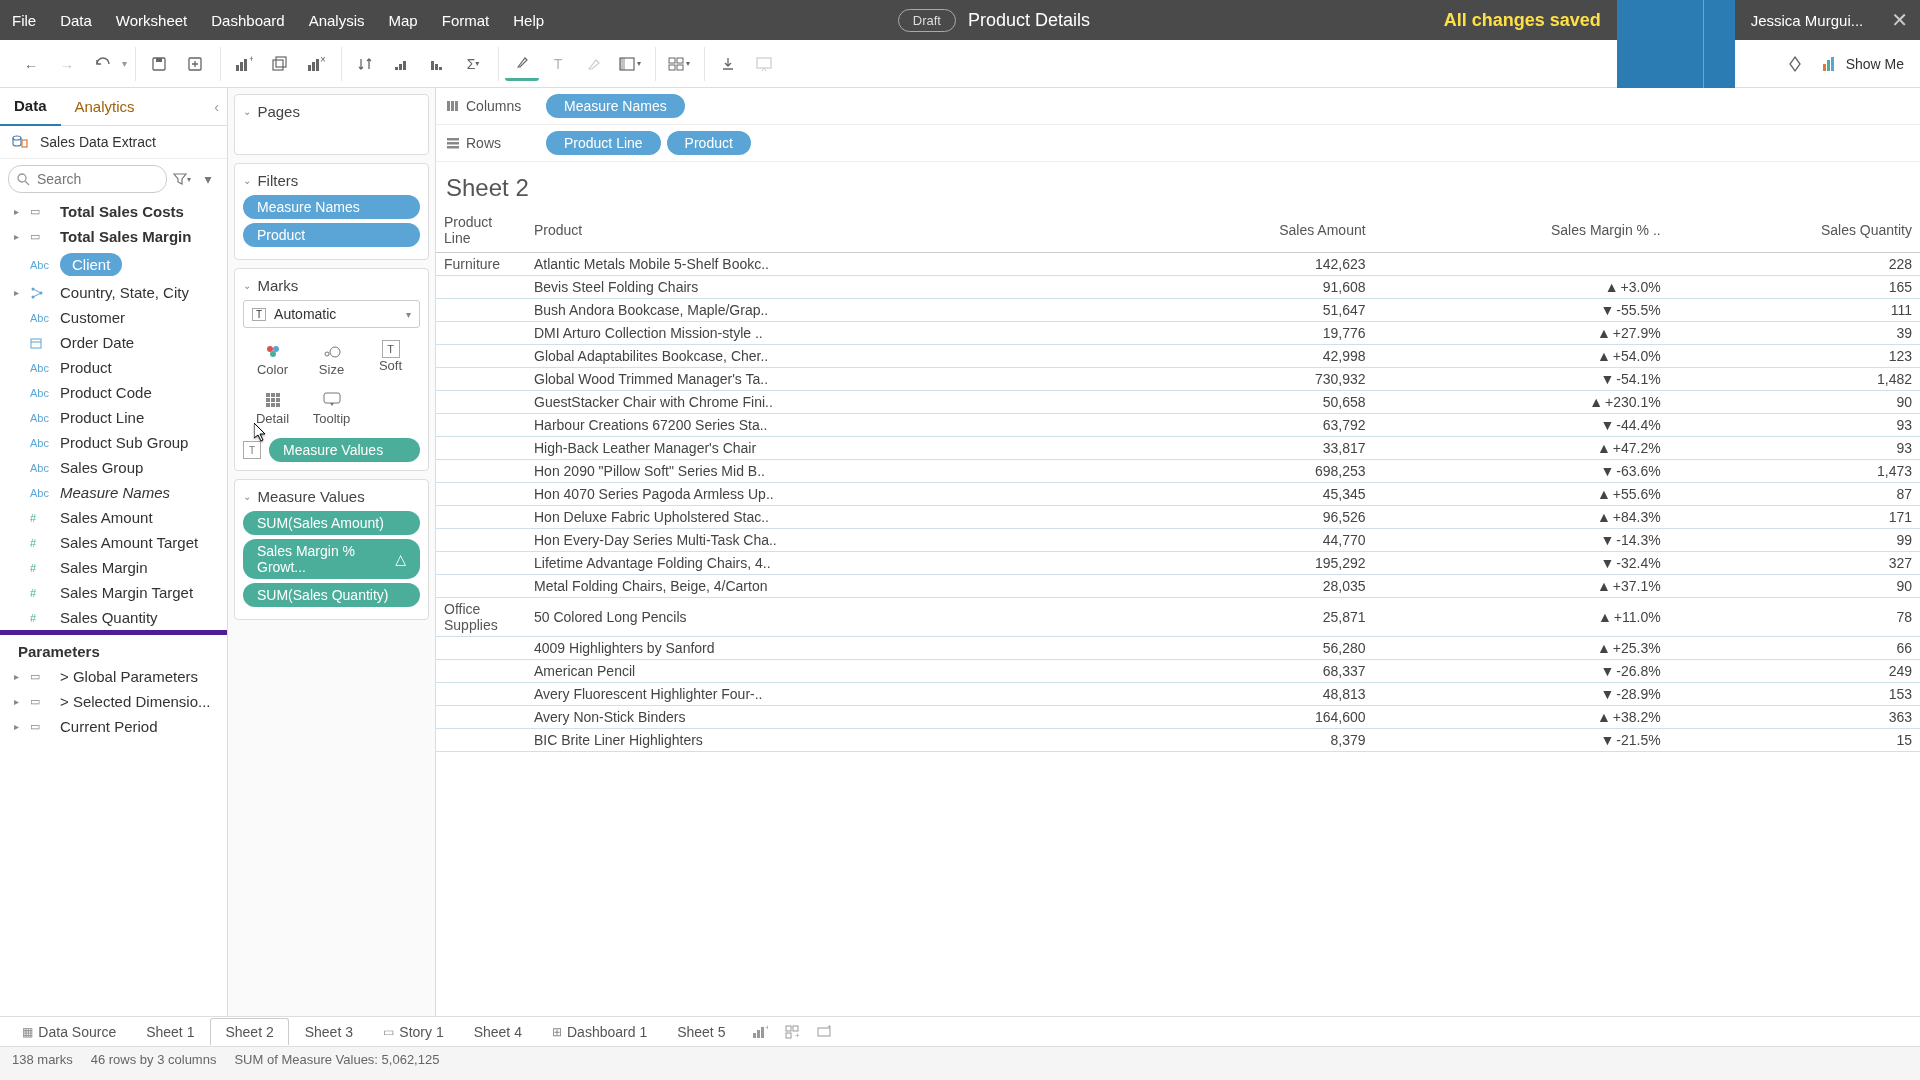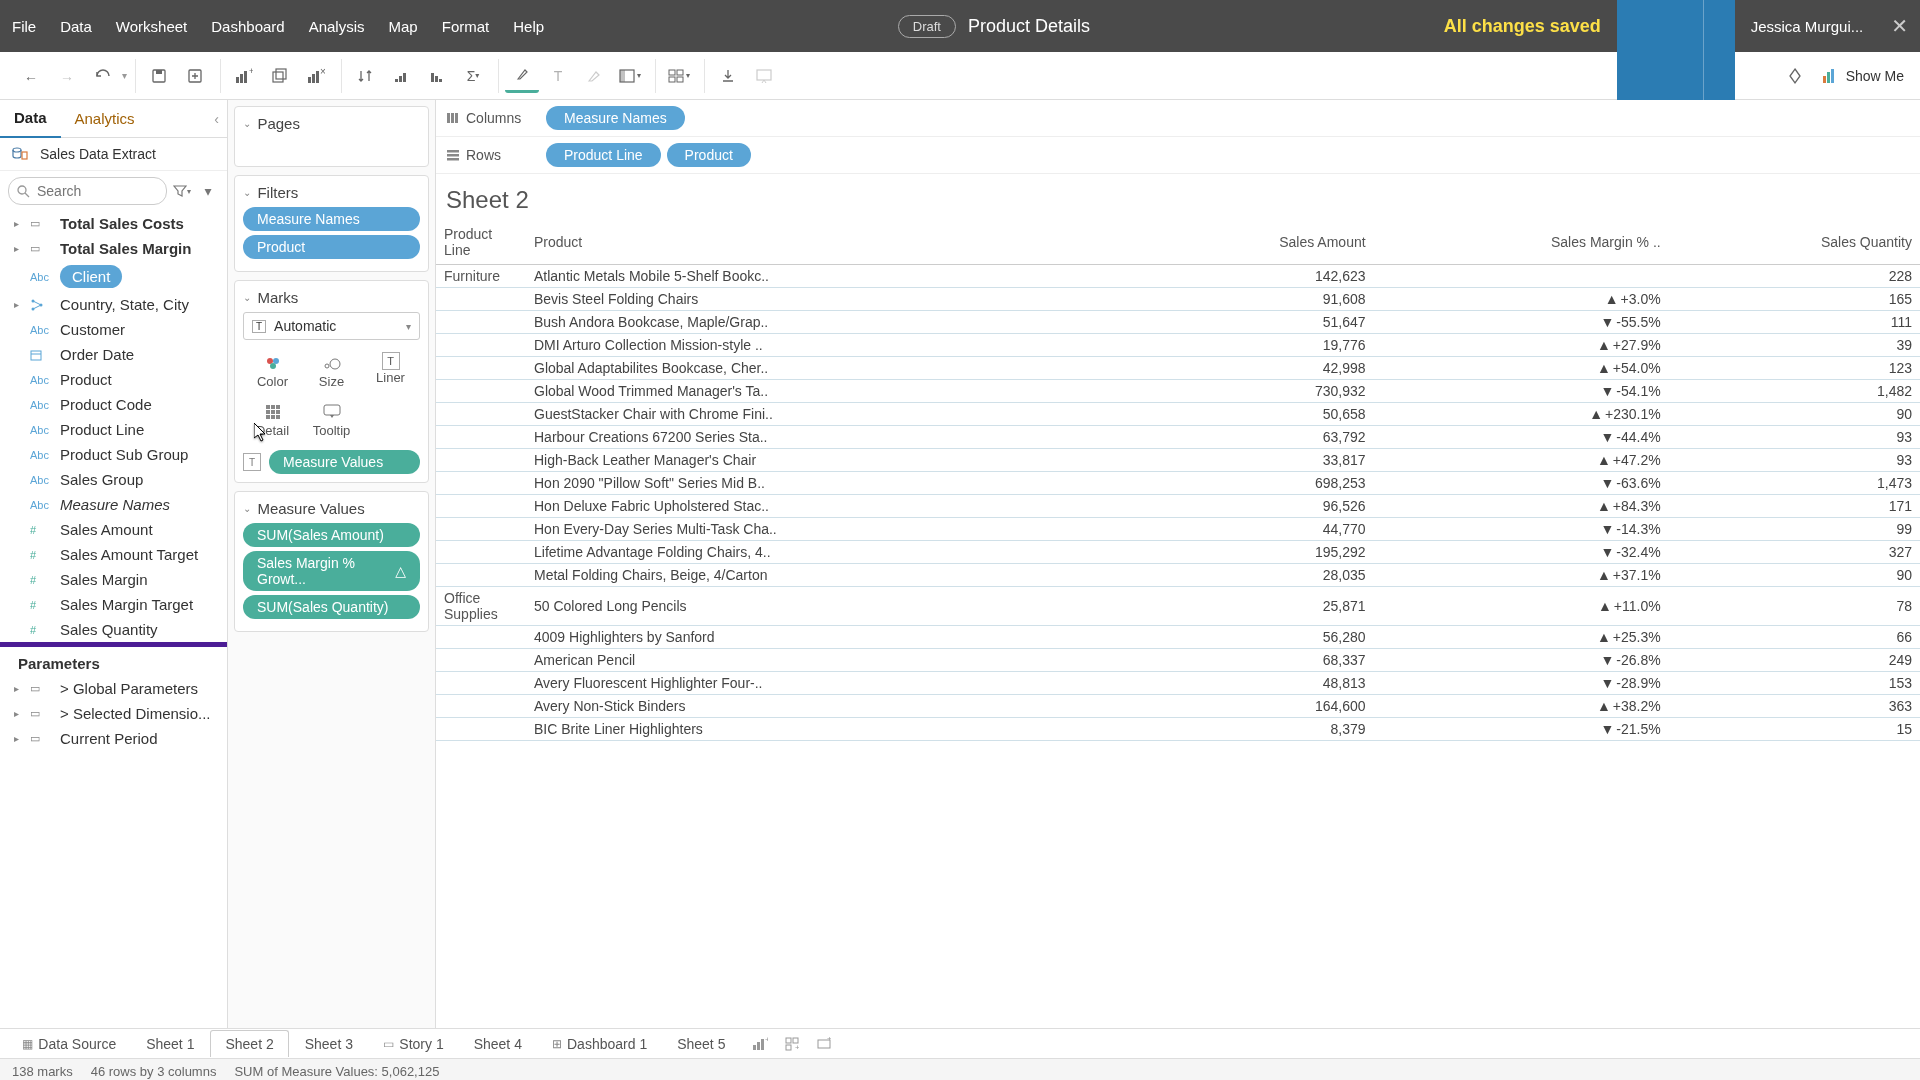--- a/index.html
+++ b/index.html
@@ -1,19 +1,19 @@
 <!DOCTYPE html>
 <html><head>
 <meta charset="utf-8">
 <style>
 * { margin: 0; padding: 0; box-sizing: border-box; font-family: -apple-system, BlinkMacSystemFont, "Segoe UI", sans-serif; }
 body { background: #f5f5f5; height: 100vh; overflow: hidden; font-size: 14px; color: #333; }
 
 
-.topbar { background: #4a4a4a; color: #fff; height: 52px; display: flex; align-items: center; padding: 0 12px; }
+.topbar { background: #4a4a4a; color: #fff; height: 40px; display: flex; align-items: center; padding: 0 12px; }
 .menu-bar { display: flex; gap: 24px; }
 .menu-item { color: #fff; font-size: 15px; cursor: pointer; }
 .top-center { flex: 1; display: flex; align-items: center; justify-content: center; gap: 12px; text-align: center; }
 .draft-badge { border: 1px solid #aaa; border-radius: 14px; padding: 3px 14px; font-size: 13px; color: #ddd; }
 .title { font-size: 18px; font-weight: 500; }
 .top-right { display: flex; align-items: center; gap: 16px; }
 .saved-text { color: #fde047; font-size: 18px; font-weight: bold; }
 .publish-btn { background: #2b7cb3; border-radius: 4px; display: flex; align-items: stretch; }
 .publish-btn .main { padding: 8px 20px; cursor: pointer; }
 .publish-btn .drop { padding: 8px 12px; border-left: 1px solid rgba(255,255,255,0.3); cursor: pointer; }
@@ -465,21 +465,21 @@
             <span class="micon">
               <svg width="18" height="14">
                 <circle cx="4" cy="10" r="2" fill="none" stroke="#777"></circle>
                 <circle cx="12" cy="8" r="5" fill="none" stroke="#777"></circle>
               </svg>
             </span>
             <span>Size</span>
           </div>
         <div class="mark-cell">
             <span class="micon" style="border:1px solid #aaa;width:18px;height:18px;display:flex;align-items:center;justify-content:center;font-size:11px">T</span>
-            <span>Liner</span>
+            <span>Soft</span>
           </div>
         <div class="mark-cell">
             <span class="micon">
               <svg width="16" height="16">
                 <rect x="1" y="1" width="4" height="4" fill="#888"></rect>
                 <rect x="6" y="1" width="4" height="4" fill="#888"></rect>
                 <rect x="11" y="1" width="4" height="4" fill="#888"></rect>
                 <rect x="1" y="6" width="4" height="4" fill="#888"></rect>
                 <rect x="6" y="6" width="4" height="4" fill="#888"></rect>
                 <rect x="11" y="6" width="4" height="4" fill="#888"></rect>
@@ -625,20 +625,27 @@
             </tr>
             <tr>
               <td class="group"></td>
               <td>Hon 2090 "Pillow Soft" Series Mid B..</td>
               <td class="num">698,253</td>
               <td class="num"><span class="indicator-down">-63.6%</span></td>
               <td class="num">1,473</td>
             </tr>
             <tr>
               <td class="group"></td>
+              <td>Hon 4070 Series Pagoda Armless Up..</td>
+              <td class="num">45,345</td>
+              <td class="num"><span class="indicator-up">+55.6%</span></td>
+              <td class="num">87</td>
+            </tr>
+            <tr>
+              <td class="group"></td>
               <td>Hon Deluxe Fabric Upholstered Stac..</td>
               <td class="num">96,526</td>
               <td class="num"><span class="indicator-up">+84.3%</span></td>
               <td class="num">171</td>
             </tr>
             <tr>
               <td class="group"></td>
               <td>Hon Every-Day Series Multi-Task Cha..</td>
               <td class="num">44,770</td>
               <td class="num"><span class="indicator-down">-14.3%</span></td>

